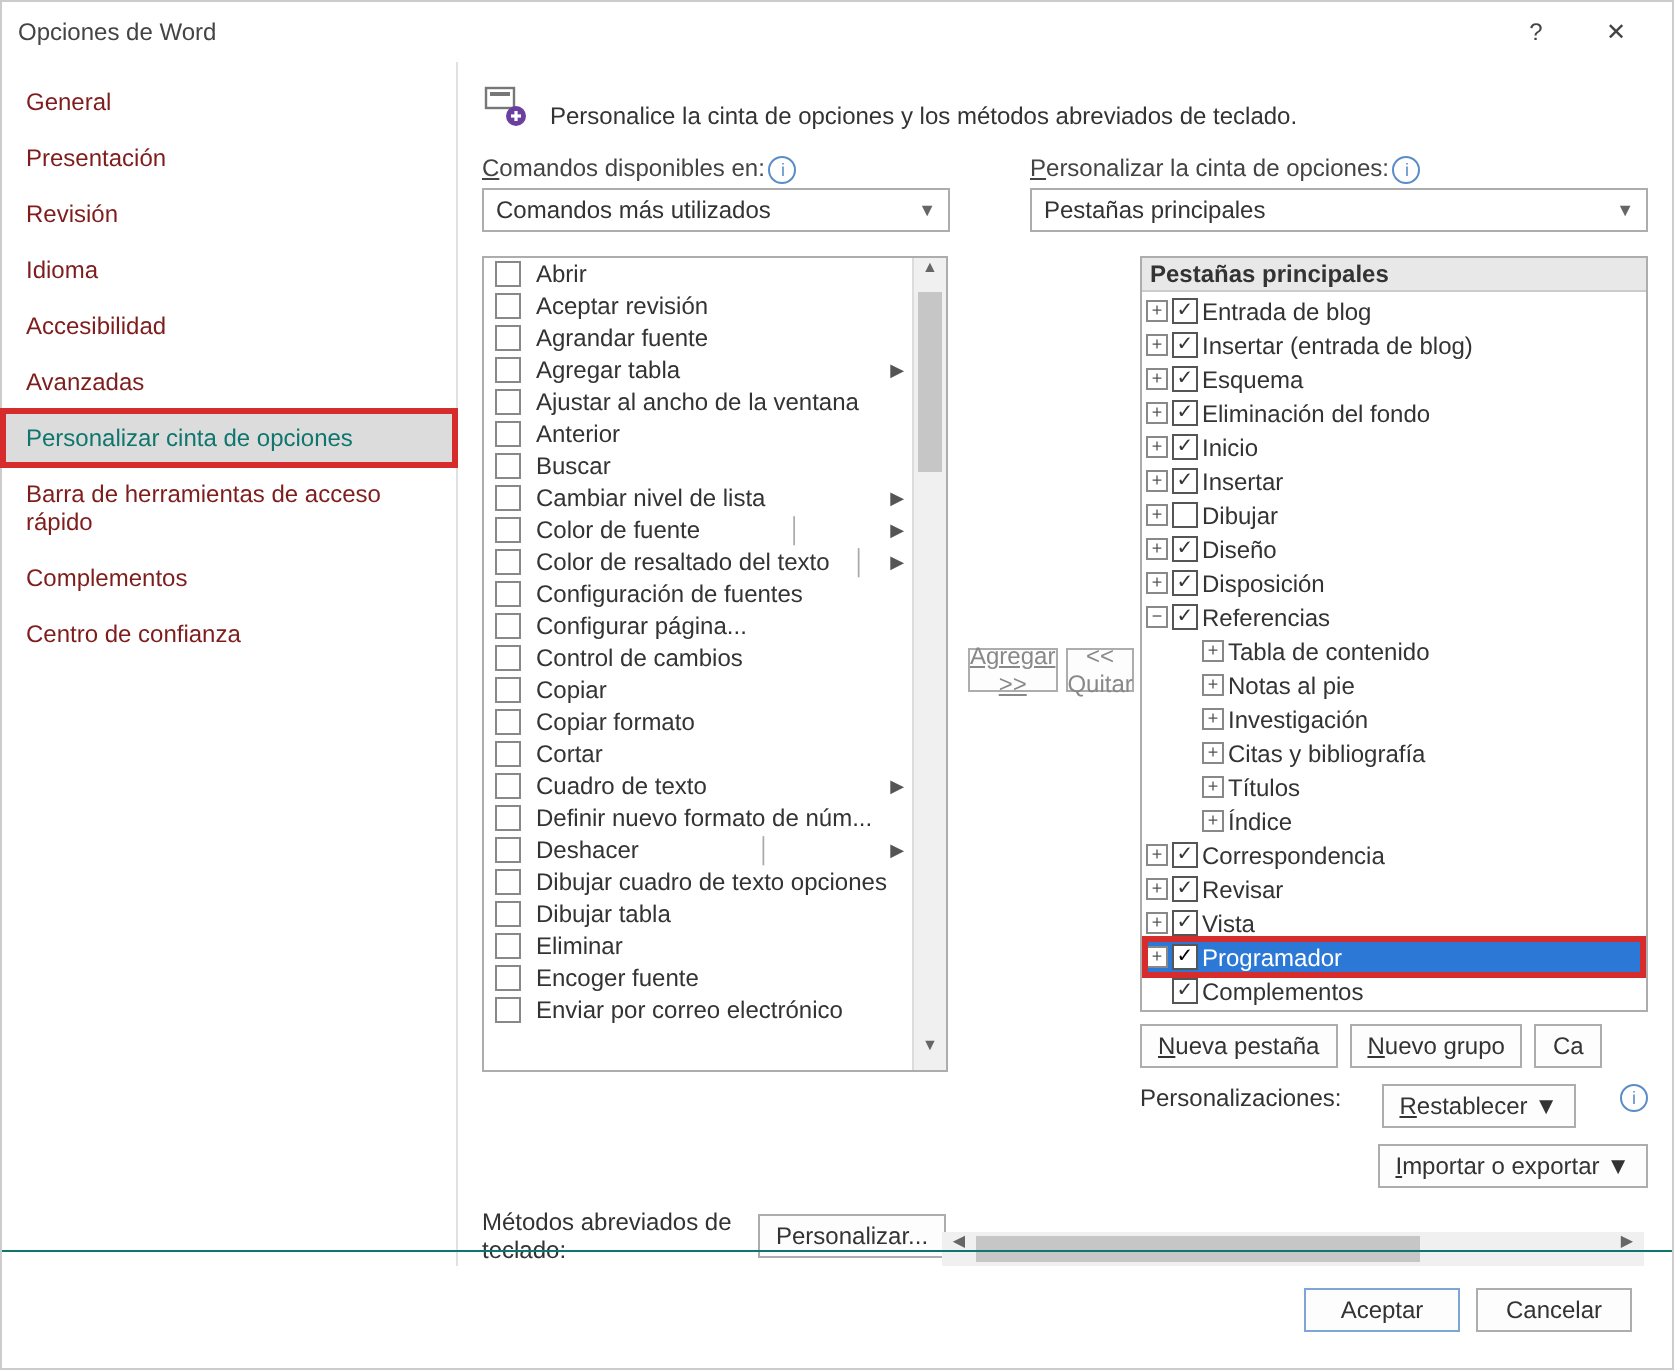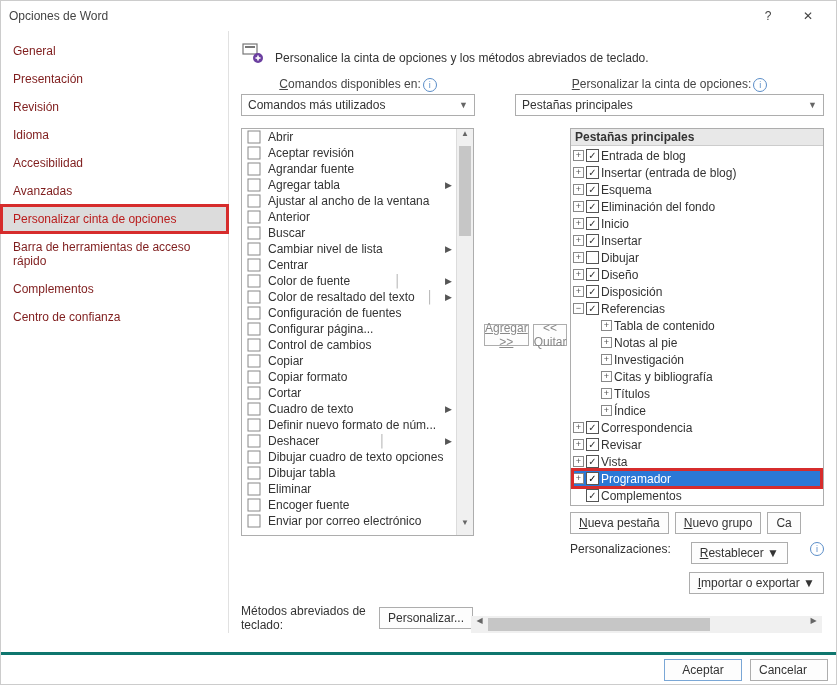--- a/index.html
+++ b/index.html
@@ -4,26 +4,26 @@
 <style>
   * { box-sizing: border-box; font-family: "Segoe UI", Tahoma, sans-serif; font-size: 12px; }
   body { margin: 0; background: #fff; color: #333; }
   .window { width: 837px; height: 685px; border: 1px solid #ccc; position: relative; background: #fff; }
   .titlebar { height: 30px; display: flex; align-items: center; padding: 0 8px; }
   .titlebar .title { flex: 1; color: #444; }
   .titlebar .btn { width: 40px; text-align: center; color: #444; }
   .body { display: flex; height: 602px; }
   .nav { width: 228px; border-right: 1px solid #e1e1e1; padding-top: 6px; }
   .nav-item { padding: 7px 12px; color: #7f1d1d; cursor: default; }
-  .nav-item.sel { background: #dcdcdc; color: #b91c1c; }
+  .nav-item.sel { background: #dcdcdc; color: #0f766e; }
   .nav-item.highlight-wrap { outline: 3px solid #d62c2c; outline-offset: -2px; }
   .main { flex: 1; padding: 10px 12px 0 12px; overflow: hidden; position: relative; }
   .header { display: flex; align-items: flex-end; gap: 10px; margin-bottom: 12px; }
   .header-icon { width: 24px; height: 24px; display:inline-flex; align-items:center; justify-content:center; }
-  .row { display: flex; gap: 40px; margin-bottom: 2px; text-align: center; }
+  .row { display: flex; gap: 40px; margin-bottom: 2px; }
   .col { display: flex; flex-direction: column; }
   .label { color: #444; margin-bottom: 2px; }
   .label .ul { text-decoration: underline; }
   .select { width: 234px; height: 22px; border: 1px solid #adadad; background: #fff; display: flex; align-items: center; padding: 0 6px; margin-bottom: 10px; position: relative; }
   .select .caret { margin-left: auto; font-size: 9px; color: #666; }
   .info-icon { display:inline-flex; width:14px; height:14px; border:1px solid #5a8dc8; border-radius:50%; color:#5a8dc8; align-items:center; justify-content:center; font-size:9px; margin-left:2px; }
   .panels { display: flex; gap: 10px; }
   .list-wrap { border: 1px solid #adadad; width: 234px; height: 408px; position: relative; overflow: hidden; }
   .list-inner { position: absolute; inset: 0 17px 0 0; overflow: hidden; }
   .cmd { display: flex; align-items: center; height: 16px; padding: 0 4px; gap: 6px; white-space: nowrap; }
@@ -42,21 +42,21 @@
   .chk { width:13px; height:13px; border:1px solid #555; display:inline-flex; align-items:center; justify-content:center; font-size:10px; line-height:1; }
   .node.sel { background:#2b78d6; color:#fff; }
   .node.sel .chk { background:#fff; color:#000; }
   .red-box { outline: 3px solid #d62c2c; outline-offset: -1px; }
   .indent1 { padding-left: 14px; }
   .below-tree { display:flex; gap:6px; margin-top:6px; }
   .btn3 { height:22px; border:1px solid #adadad; background:#fdfdfd; padding:0 8px; display:flex; align-items:center; }
   .btn3 .ul { text-decoration: underline; }
   .cust-row { display:flex; gap:20px; margin-top:8px; }
   .kbd-row { display:flex; align-items:center; margin-top:10px; gap:8px; }
-  .footer { position:absolute; bottom:0; left:0; right:0; height:32px; border-top:3px solid #0f766e; display:flex; align-items:center; justify-content:flex-end; gap:8px; padding: 0 8px; }
+  .footer { position:absolute; bottom:0; left:0; right:0; height:59px; border-top:1px solid #0f766e; display:flex; align-items:center; justify-content:flex-end; gap:8px; padding: 0 20px; }
   .footer .btn3.primary { border-color:#7aa7d6; }
   .hscroll { position:absolute; left:242px; right:14px; bottom:0; height:17px; background:#f0f0f0; display:flex; }
   .hscroll .sbtn { width:17px; text-align:center; font-size:8px; color:#666; }
   .hscroll .track { flex:1; position:relative; }
   .hscroll .thumb { position:absolute; top:2px; bottom:2px; left:0; width:70%; background:#c6c6c6; }
   .right-stack { display:flex; flex-direction:column; }
   svg { display:block; }
 </style>
 </head>
 <body>
@@ -181,28 +181,20 @@
                 </span>
                 <span>Cambiar nivel de lista</span>
                 <span class="arr">▶</span>
               </div>
               <div class="cmd">
                 <span class="ic">
                   <svg width="14" height="14">
                     <rect x="1" y="1" width="12" height="12" fill="none" stroke="#888"></rect>
                   </svg>
                 </span>
-                <span>Centrar</span>
-              </div>
-              <div class="cmd">
-                <span class="ic">
-                  <svg width="14" height="14">
-                    <rect x="1" y="1" width="12" height="12" fill="none" stroke="#888"></rect>
-                  </svg>
-                </span>
                 <span>Color de fuente</span>
                 <span style="color: rgb(170, 170, 170); margin-left: auto;">│</span>
                 <span class="arr">▶</span>
               </div>
               <div class="cmd">
                 <span class="ic">
                   <svg width="14" height="14">
                     <rect x="1" y="1" width="12" height="12" fill="none" stroke="#888"></rect>
                   </svg>
                 </span>
@@ -485,17 +477,17 @@
           </div>
         <div class="sbtn">▶</div>
       </div>
     </div>
   </div>
 
   <div class="footer">
     <div class="btn3 primary" style="width:78px;justify-content:center">
         <span>Aceptar</span>
       </div>
-    <div class="btn3" style="width:78px;justify-content:flex-start">
+    <div class="btn3" style="width:78px;justify-content:center">
         <span>Cancelar</span>
       </div>
   </div>
 </div>
 
 </body></html>

